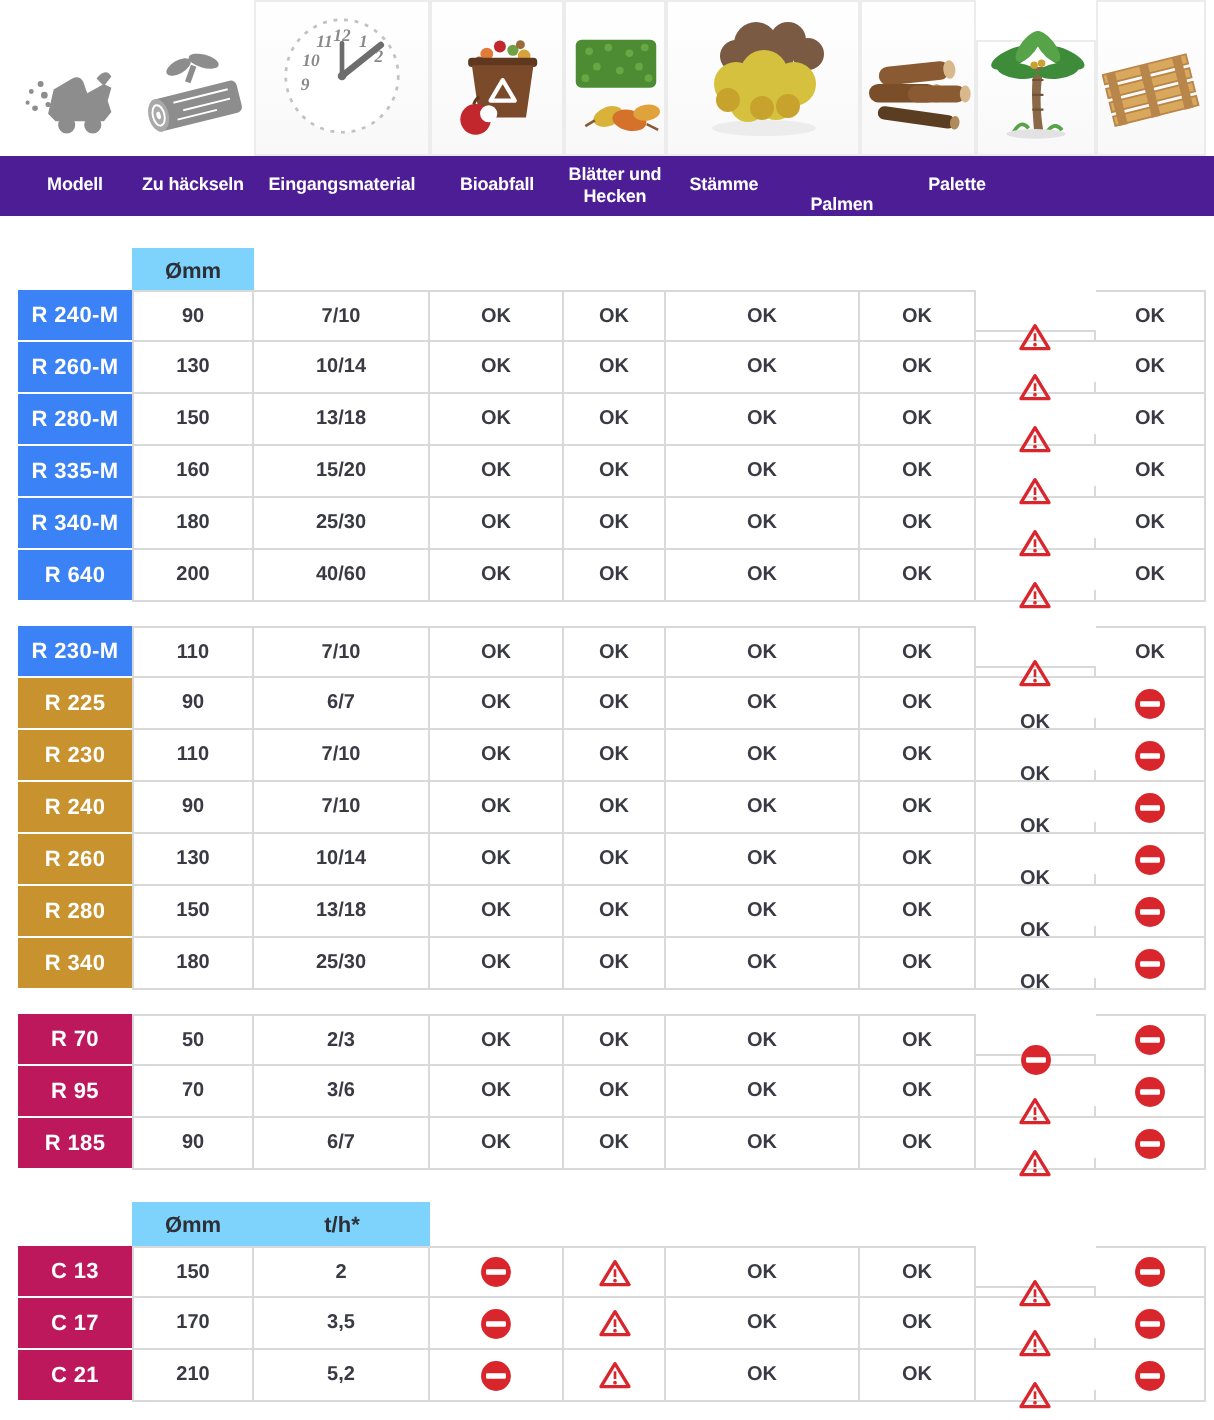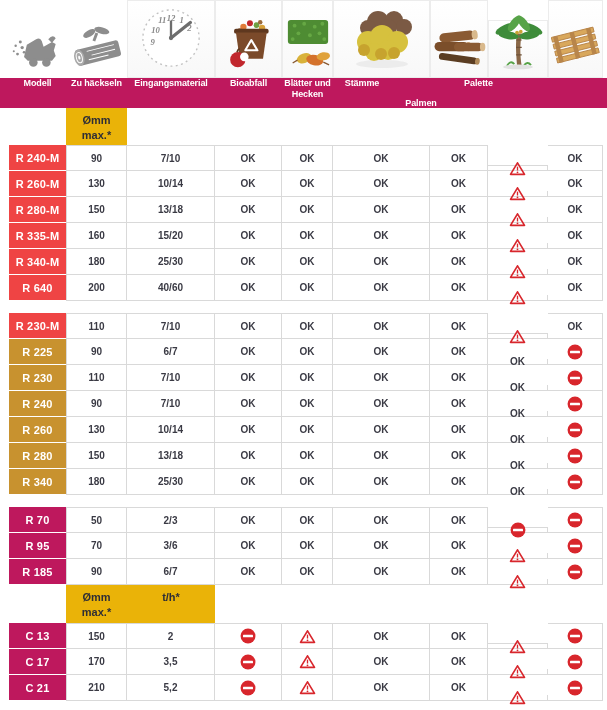--- a/index.html
+++ b/index.html
@@ -15,36 +15,36 @@
   .w6{width:58px;flex:none;}
   .w7{width:60px;flex:none;margin-top:20px;}
   .w8{width:55px;flex:none;}
 
   
   .icons-row{height:78px;display:flex;padding-left:9px;box-sizing:border-box;}
   .icell{display:flex;align-items:flex-end;justify-content:center;padding-bottom:7px;box-sizing:border-box;}
   .icell.boxed{border:1px solid #ececec;background:linear-gradient(#ffffff,#f8f8f8);}
 
   
-  .head-row{height:30px;background:#be185d;display:flex;padding-left:9px;box-sizing:border-box;}
+  .head-row{height:30px;background:#4c1d95;display:flex;align-items:center;padding-left:9px;box-sizing:border-box;}
   .hcell{color:#fff;font-size:9px;font-weight:bold;text-align:center;line-height:1.25;letter-spacing:-0.1px;}
 
   
   .subhead{display:flex;padding-left:9px;box-sizing:border-box;}
   .subhead.top{height:37px;}
   .subhead.bottom{height:38px;}
   .subhead .spacer{width:57px;flex:none;}
-  .gcell{background:#eab308;color:#2e2e36;font-weight:bold;font-size:11px;text-align:center;box-sizing:border-box;padding-top:6px;}
+  .gcell{background:#7dd3fc;color:#2e2e36;font-weight:bold;font-size:11px;text-align:center;box-sizing:border-box;padding-top:6px;margin-top:16px;}
   .gcell .l2{font-weight:bold;margin-top:3px;}
 
   
   .tr{display:flex;height:26px;padding-left:9px;box-sizing:border-box;}
   .cell{box-sizing:border-box;display:flex;align-items:center;justify-content:center;}
   .model{color:#fff;font-weight:bold;font-size:11px;border-bottom:1px solid #fff;letter-spacing:0.2px;}
-  .model.green{background:#ef4444;}
+  .model.green{background:#3b82f6;}
   .model.gold{background:#c8922f;}
   .model.orange{background:#be185d;}
   .data{border-right:1px solid #d9d9d9;border-bottom:1px solid #d9d9d9;font-size:10px;font-weight:bold;color:#3a3a44;background:#fff;}
   .data.first{border-left:1px solid #d9d9d9;}
   .section .tr:first-child .data{border-top:1px solid #d9d9d9;}
   .gap{height:12px;}
 </style>
 </head>
 <body>
 

